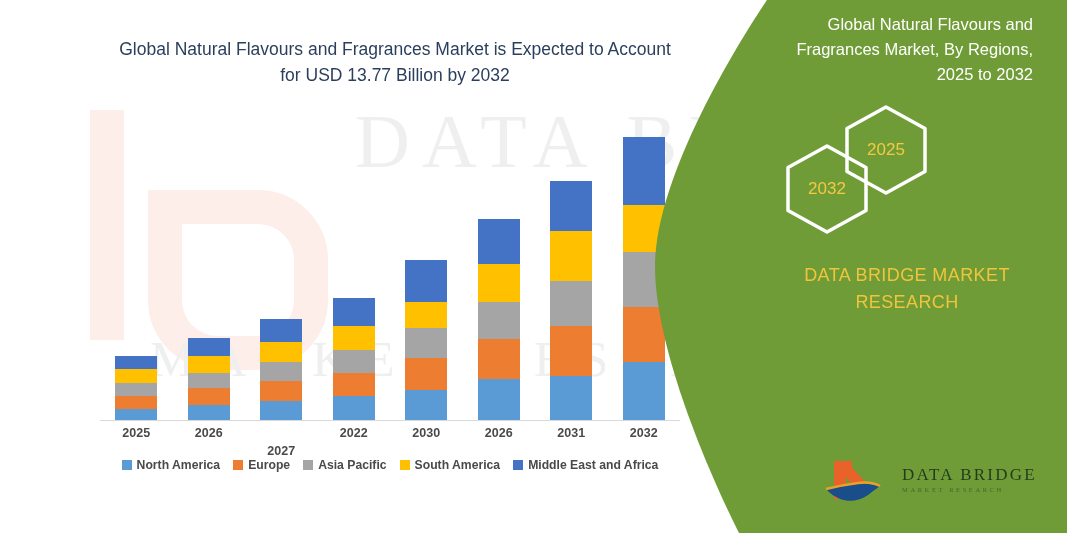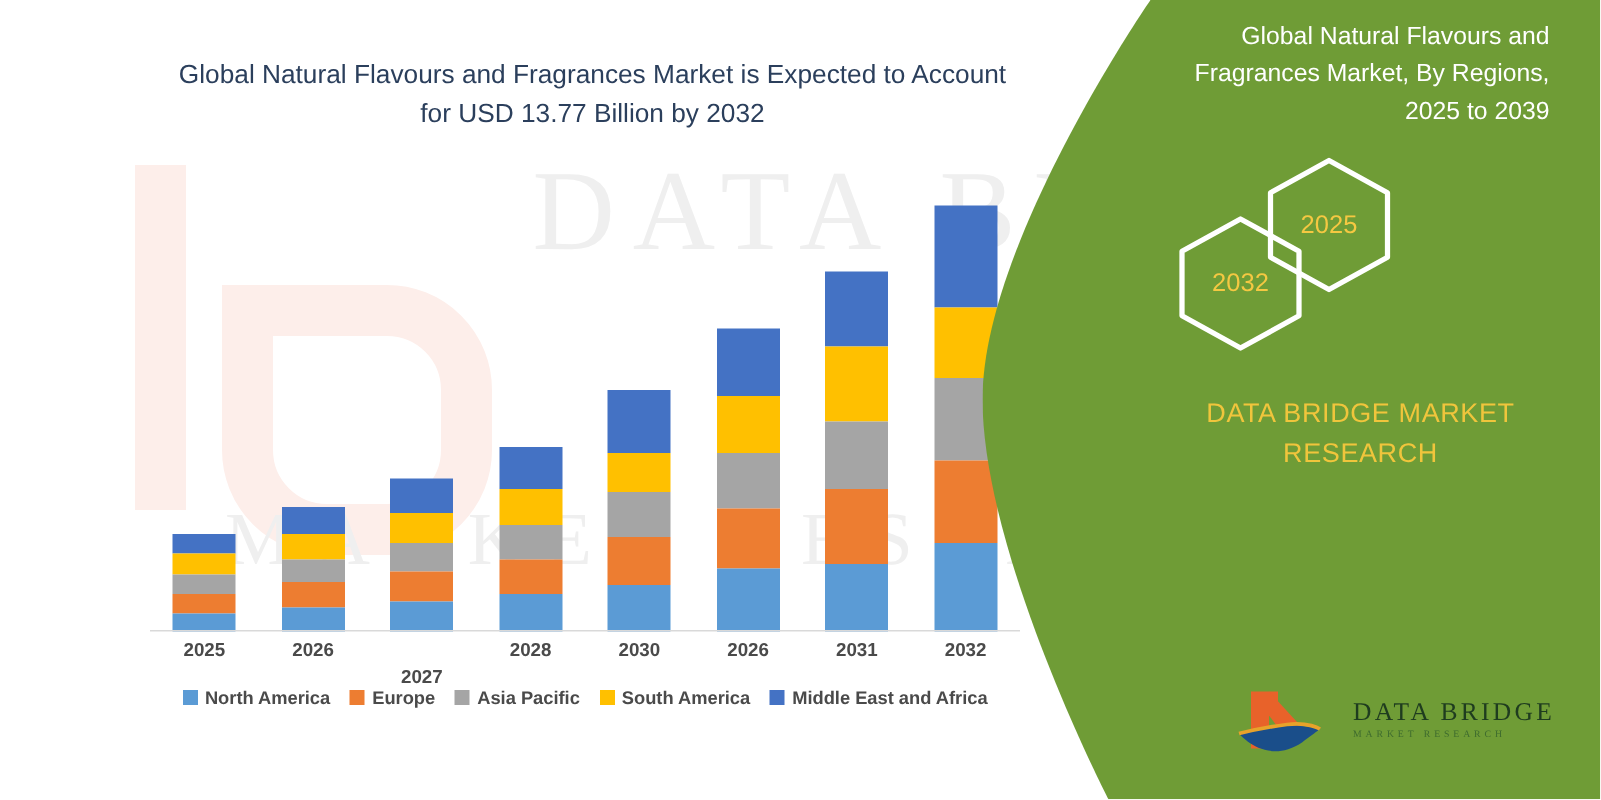--- a/index.html
+++ b/index.html
@@ -190,21 +190,21 @@
         <div class="seg" title="Asia Pacific 2032: 2.67" style="height: 55.0675px; background: rgb(165, 165, 165);"></div>
         <div class="seg" title="South America 2032: 2.28" style="height: 47.024px; background: rgb(255, 192, 0);"></div>
         <div class="seg" title="Middle East and Africa 2032: 3.3" style="height: 68.061px; background: rgb(68, 114, 196);"></div>
       </div>
     </div>
   <div id="axis-line"></div>
   <div id="x-labels">
       <div class="x-label" style="left: 0.25px;">2025</div>
       <div class="x-label" style="left: 72.75px;">2026</div>
       <div class="x-label" style="left: 145.25px; margin-top: 18px;">2027</div>
-      <div class="x-label" style="left: 217.75px;">2028</div>
+      <div class="x-label" style="left: 217.75px;">2022</div>
       <div class="x-label" style="left: 290.25px;">2030</div>
       <div class="x-label" style="left: 362.75px;">2026</div>
       <div class="x-label" style="left: 435.25px;">2031</div>
       <div class="x-label" style="left: 507.75px;">2032</div>
     </div>
 
   <div id="legend">
       <div class="legend-item">
         <span class="legend-swatch" style="background: rgb(91, 155, 213);"></span>
         <span class="legend-label">North America</span>
@@ -223,21 +223,21 @@
       </div>
       <div class="legend-item">
         <span class="legend-swatch" style="background: rgb(68, 114, 196);"></span>
         <span class="legend-label">Middle East and Africa</span>
       </div>
     </div>
 
 </div>
 
 <div id="green-panel">
-  <div id="green-title">Global Natural Flavours and Fragrances Market, By Regions, 2025 to 2039</div>
+  <div id="green-title">Global Natural Flavours and Fragrances Market, By Regions, 2025 to 2032</div>
 
   <div id="hexes">
     <div class="hex hex-2032">
       <svg width="94" height="94" viewBox="0 0 94 94" aria-hidden="true">
         <polygon points="47,4 86,25.5 86,68.5 47,90 8,68.5 8,25.5" fill="none" stroke="#ffffff" stroke-width="3.5" stroke-linejoin="round"></polygon>
       </svg>
       <span>2032</span>
     </div>
     <div class="hex hex-2025">
       <svg width="94" height="94" viewBox="0 0 94 94" aria-hidden="true">

